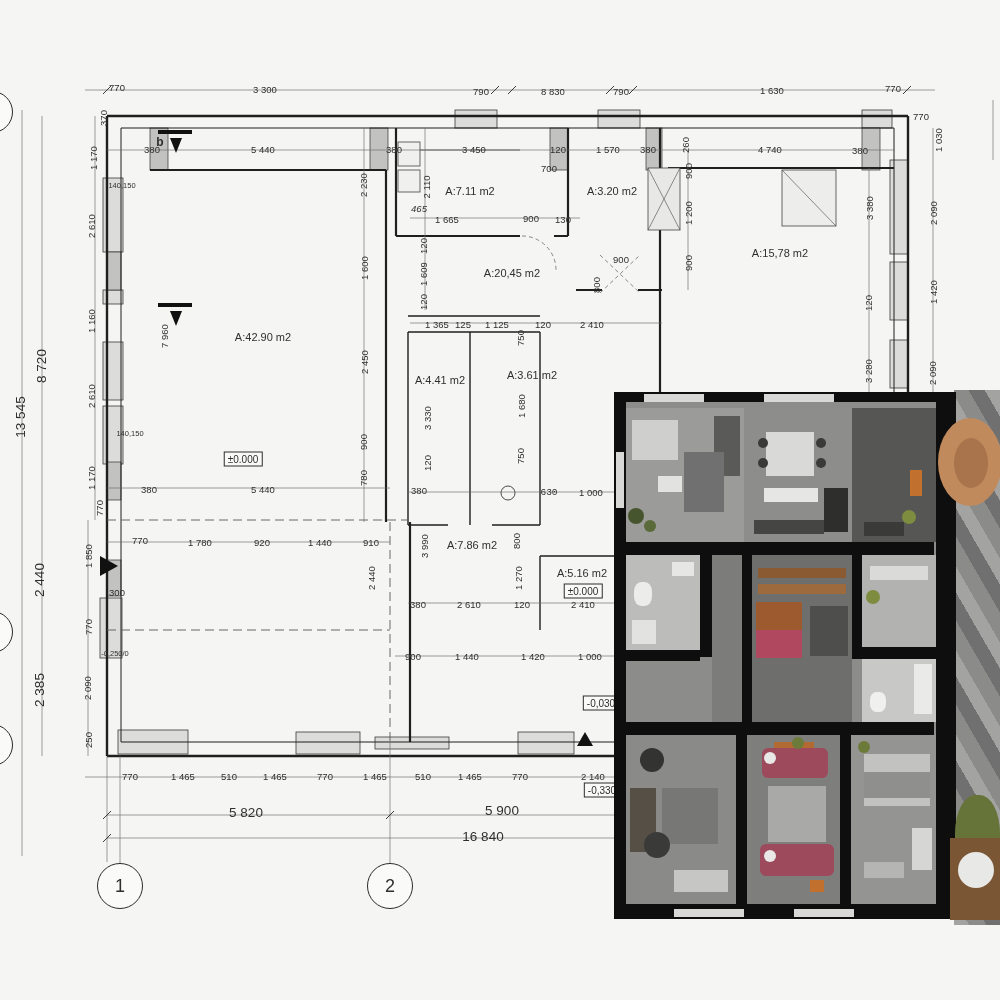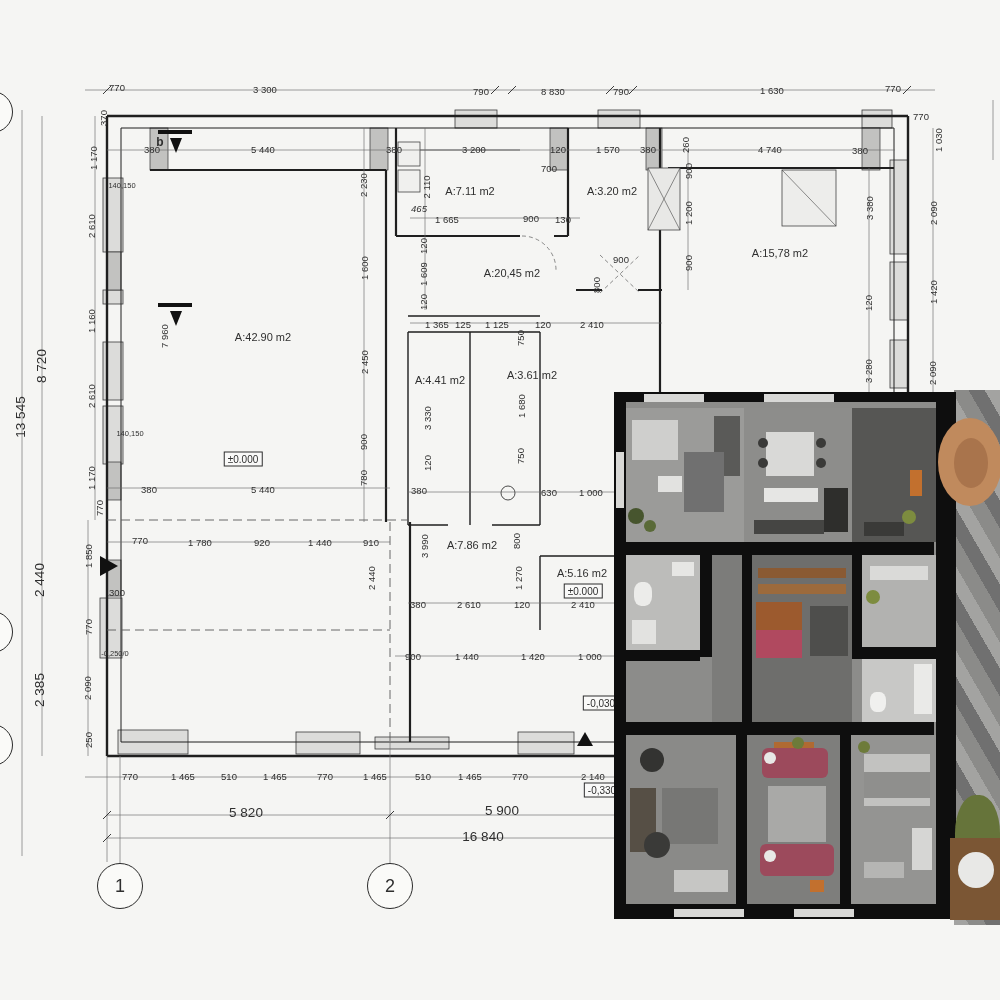--- a/index.html
+++ b/index.html
@@ -135,21 +135,21 @@
       <span class="dim" style="left: 553px; top: 91px;">8 830</span>
       <span class="dim" style="left: 621px; top: 91px;">790</span>
       <span class="dim" style="left: 772px; top: 90px;">1 630</span>
       <span class="dim" style="left: 893px; top: 88px;">770</span>
       <span class="dim" style="left: 921px; top: 116px;">770</span>
       <span class="dim rot" style="left: 938px; top: 140px;">1 030</span>
       <span class="dim rot" style="left: 103px; top: 118px;">370</span>
       <span class="dim" style="left: 152px; top: 149px;">380</span>
       <span class="dim" style="left: 263px; top: 149px;">5 440</span>
       <span class="dim" style="left: 394px; top: 149px;">380</span>
-      <span class="dim" style="left: 474px; top: 149px;">3 200</span>
+      <span class="dim" style="left: 474px; top: 149px;">3 450</span>
       <span class="dim" style="left: 558px; top: 149px;">120</span>
       <span class="dim" style="left: 608px; top: 149px;">1 570</span>
       <span class="dim" style="left: 648px; top: 149px;">380</span>
       <span class="dim" style="left: 549px; top: 168px;">700</span>
       <span class="dim rot" style="left: 685px; top: 145px;">260</span>
       <span class="dim" style="left: 770px; top: 149px;">4 740</span>
       <span class="dim" style="left: 860px; top: 150px;">380</span>
       <span class="dim rot" style="left: 93px; top: 158px;">1 170</span>
       <span class="dim rot" style="left: 91px; top: 226px;">2 610</span>
       <span class="dim rot" style="left: 91px; top: 321px;">1 160</span>
@@ -191,21 +191,21 @@
       <span class="dim rot" style="left: 520px; top: 338px;">750</span>
       <span class="dim rot" style="left: 521px; top: 406px;">1 680</span>
       <span class="dim rot" style="left: 520px; top: 456px;">750</span>
       <span class="dim rot" style="left: 427px; top: 418px;">3 330</span>
       <span class="dim rot" style="left: 427px; top: 463px;">120</span>
       <span class="dim" style="left: 621px; top: 259px;">900</span>
       <span class="dim rot" style="left: 596px; top: 285px;">800</span>
       <span class="dim" style="left: 149px; top: 489px;">380</span>
       <span class="dim" style="left: 263px; top: 489px;">5 440</span>
       <span class="dim" style="left: 419px; top: 490px;">380</span>
-      <span class="dim" style="left: 549px; top: 492px;">630</span>
+      <span class="dim" style="left: 549px; top: 492px; font-family: Liberation Mono, monospace;">630</span>
       <span class="dim" style="left: 591px; top: 492px;">1 000</span>
       <span class="dim rot" style="left: 869px; top: 208px;">3 380</span>
       <span class="dim rot" style="left: 868px; top: 303px;">120</span>
       <span class="dim rot" style="left: 868px; top: 371px;">3 280</span>
       <span class="dim rot" style="left: 933px; top: 213px;">2 090</span>
       <span class="dim rot" style="left: 933px; top: 292px;">1 420</span>
       <span class="dim rot" style="left: 932px; top: 373px;">2 090</span>
       <span class="dim" style="left: 200px; top: 542px;">1 780</span>
       <span class="dim" style="left: 262px; top: 542px;">920</span>
       <span class="dim" style="left: 320px; top: 542px;">1 440</span>

